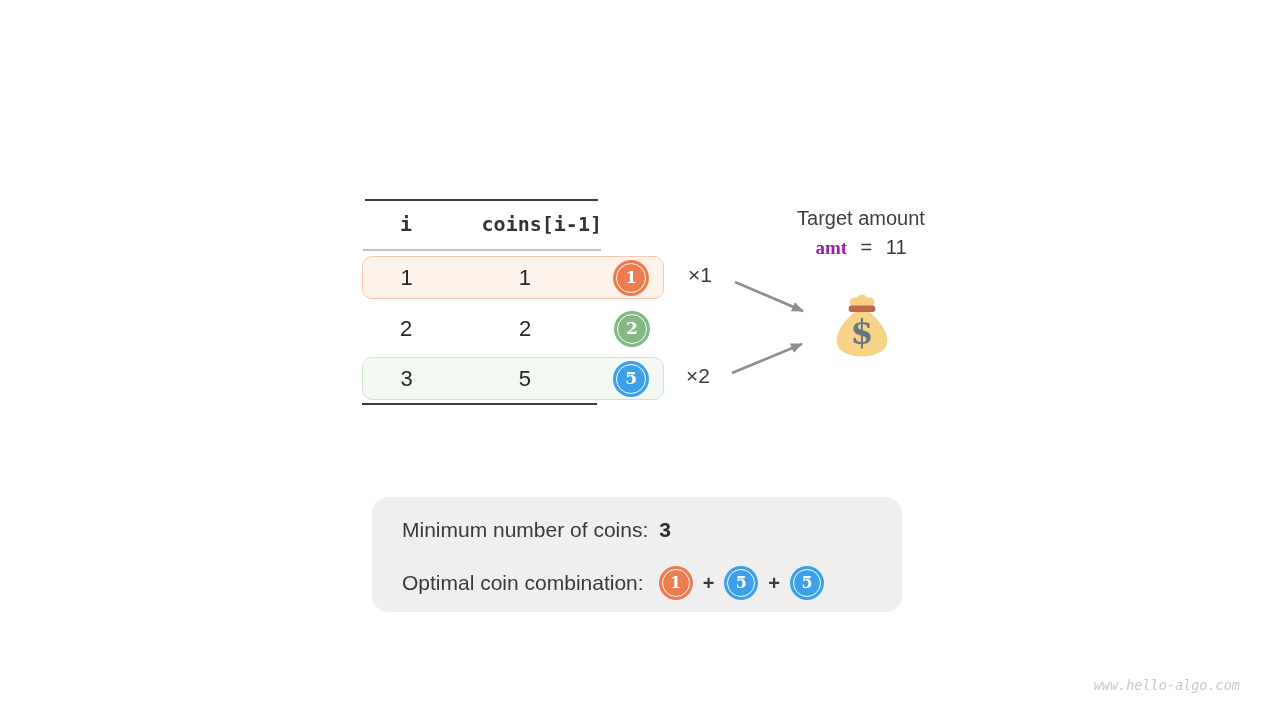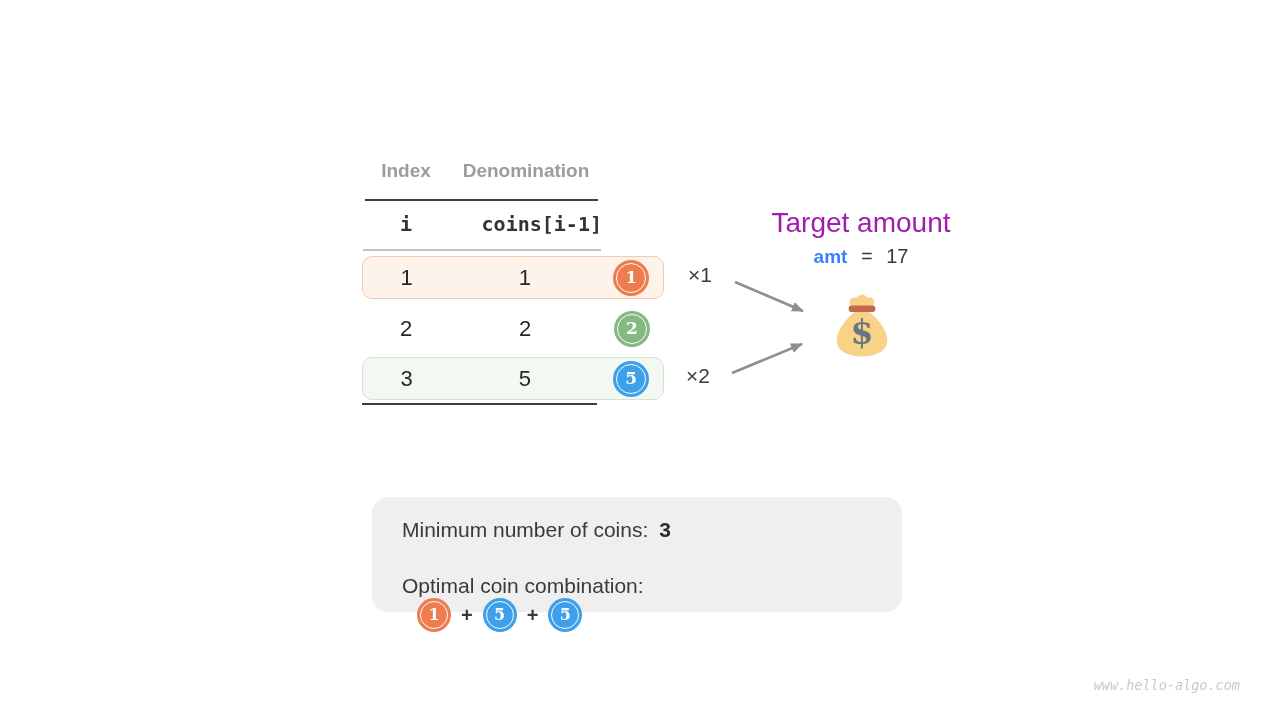--- a/index.html
+++ b/index.html
@@ -37,46 +37,42 @@
   .coin.sz36 .digit { font-size:17px; }
   .coin.sz34 { width:34px; height:34px; }
   .coin.sz34 .digit { font-size:16px; }
 
   
   .mult { position:absolute; width:40px; text-align:center; font-size:21px; color:#3a3a3a; }
   .arrows { position:absolute; left:725px; top:275px; }
 
   
   .target { position:absolute; left:741px; top:207px; width:240px; text-align:center; }
-  .target .line1 { font-size:28px; color:#a21caf; }
+  .target .line1 { font-size:20px; color:#404040; }
   .target .line2 { margin-top:6px; font-size:20px; color:#3a3a3a; }
-  .target .var { font-family:Liberation Sans, sans-serif; font-weight:bold; font-size:19px; color:#3b82f6; }
+  .target .var { font-family:Liberation Serif, serif; font-weight:bold; font-size:19px; color:#a21caf; }
   .target .eq { margin:0 8px; }
   .moneybag { position:absolute; left:829px; top:293px; }
 
   
   .summary { position:absolute; left:372px; top:497px; width:530px; height:115px; background:#efefef; border-radius:16px; }
   .summary .row1 { position:absolute; left:30px; top:21px; display:flex; align-items:flex-end; font-size:21px; color:#3a3a3a; }
   .summary .row1 .val { font-weight:bold; margin-left:11px; color:#2d2d2d; }
-  .summary .row2 { position:absolute; left:30px; top:77px; display:flex; align-items:flex-start; font-size:21px; color:#3a3a3a;flex-direction:column; }
+  .summary .row2 { position:absolute; left:30px; top:69px; display:flex; align-items:center; font-size:21px; color:#3a3a3a; }
   .summary .row2 .combo { display:flex; align-items:center; margin-left:15px; }
   .summary .plus { font-size:20px; font-weight:600; color:#3a3a3a; margin:0 10px; }
 
   
   .watermark { position:absolute; right:40px; top:677px; font-family:"DejaVu Sans Mono", monospace; font-size:13.5px; color:#c9c9c9;font-style:italic; }
 </style>
 </head>
 <body>
 
 <div class="stage">
 
-  <div class="tbl-header">
-    <div class="c1"><span>Index</span></div>
-    <div class="c2"><span>Denomination</span></div>
-  </div>
 
   <div class="hline dark" style="left:365px; top:199px; width:233px;"></div>
 
   <div class="code-header">
     <div class="c1"><span>i</span></div>
     <div class="c2"><span>coins[i-1]</span></div>
   </div>
 
   <div class="hline light" style="left:363px; top:249px; width:238px;"></div>
 
@@ -123,21 +119,21 @@
     </defs>
     <line x1="10" y1="7" x2="78" y2="36" stroke="#8f8f8f" stroke-width="2.6" marker-end="url(#ah)"></line>
     <line x1="7" y1="98" x2="77" y2="69" stroke="#8f8f8f" stroke-width="2.6" marker-end="url(#ah)"></line>
   </svg>
 
   <div class="target">
     <div class="line1">Target amount</div>
     <div class="line2">
       <span class="var">amt</span>
       <span class="eq">=</span>
-      <span class="val">17</span>
+      <span class="val">11</span>
     </div>
   </div>
 
   <svg class="moneybag" width="66" height="66" viewBox="0 0 64 64">
     <circle cx="25" cy="9" r="5" fill="#f8d287"></circle>
     <circle cx="32" cy="7" r="5.5" fill="#f8d287"></circle>
     <circle cx="39" cy="9" r="5" fill="#f8d287"></circle>
     <rect x="21" y="7" width="22" height="8" fill="#f8d287"></rect>
     <rect x="19" y="12" width="26" height="6.5" rx="3" fill="#c1694f"></rect>
     <path d="M25,18.5 L39,18.5 C46,24 55.5,34 56.5,45 C57.5,56 45,61.5 32,61.5 C19,61.5 6.5,56 7.5,45 C8.5,34 18,24 25,18.5 Z" fill="#f8d287"></path>

